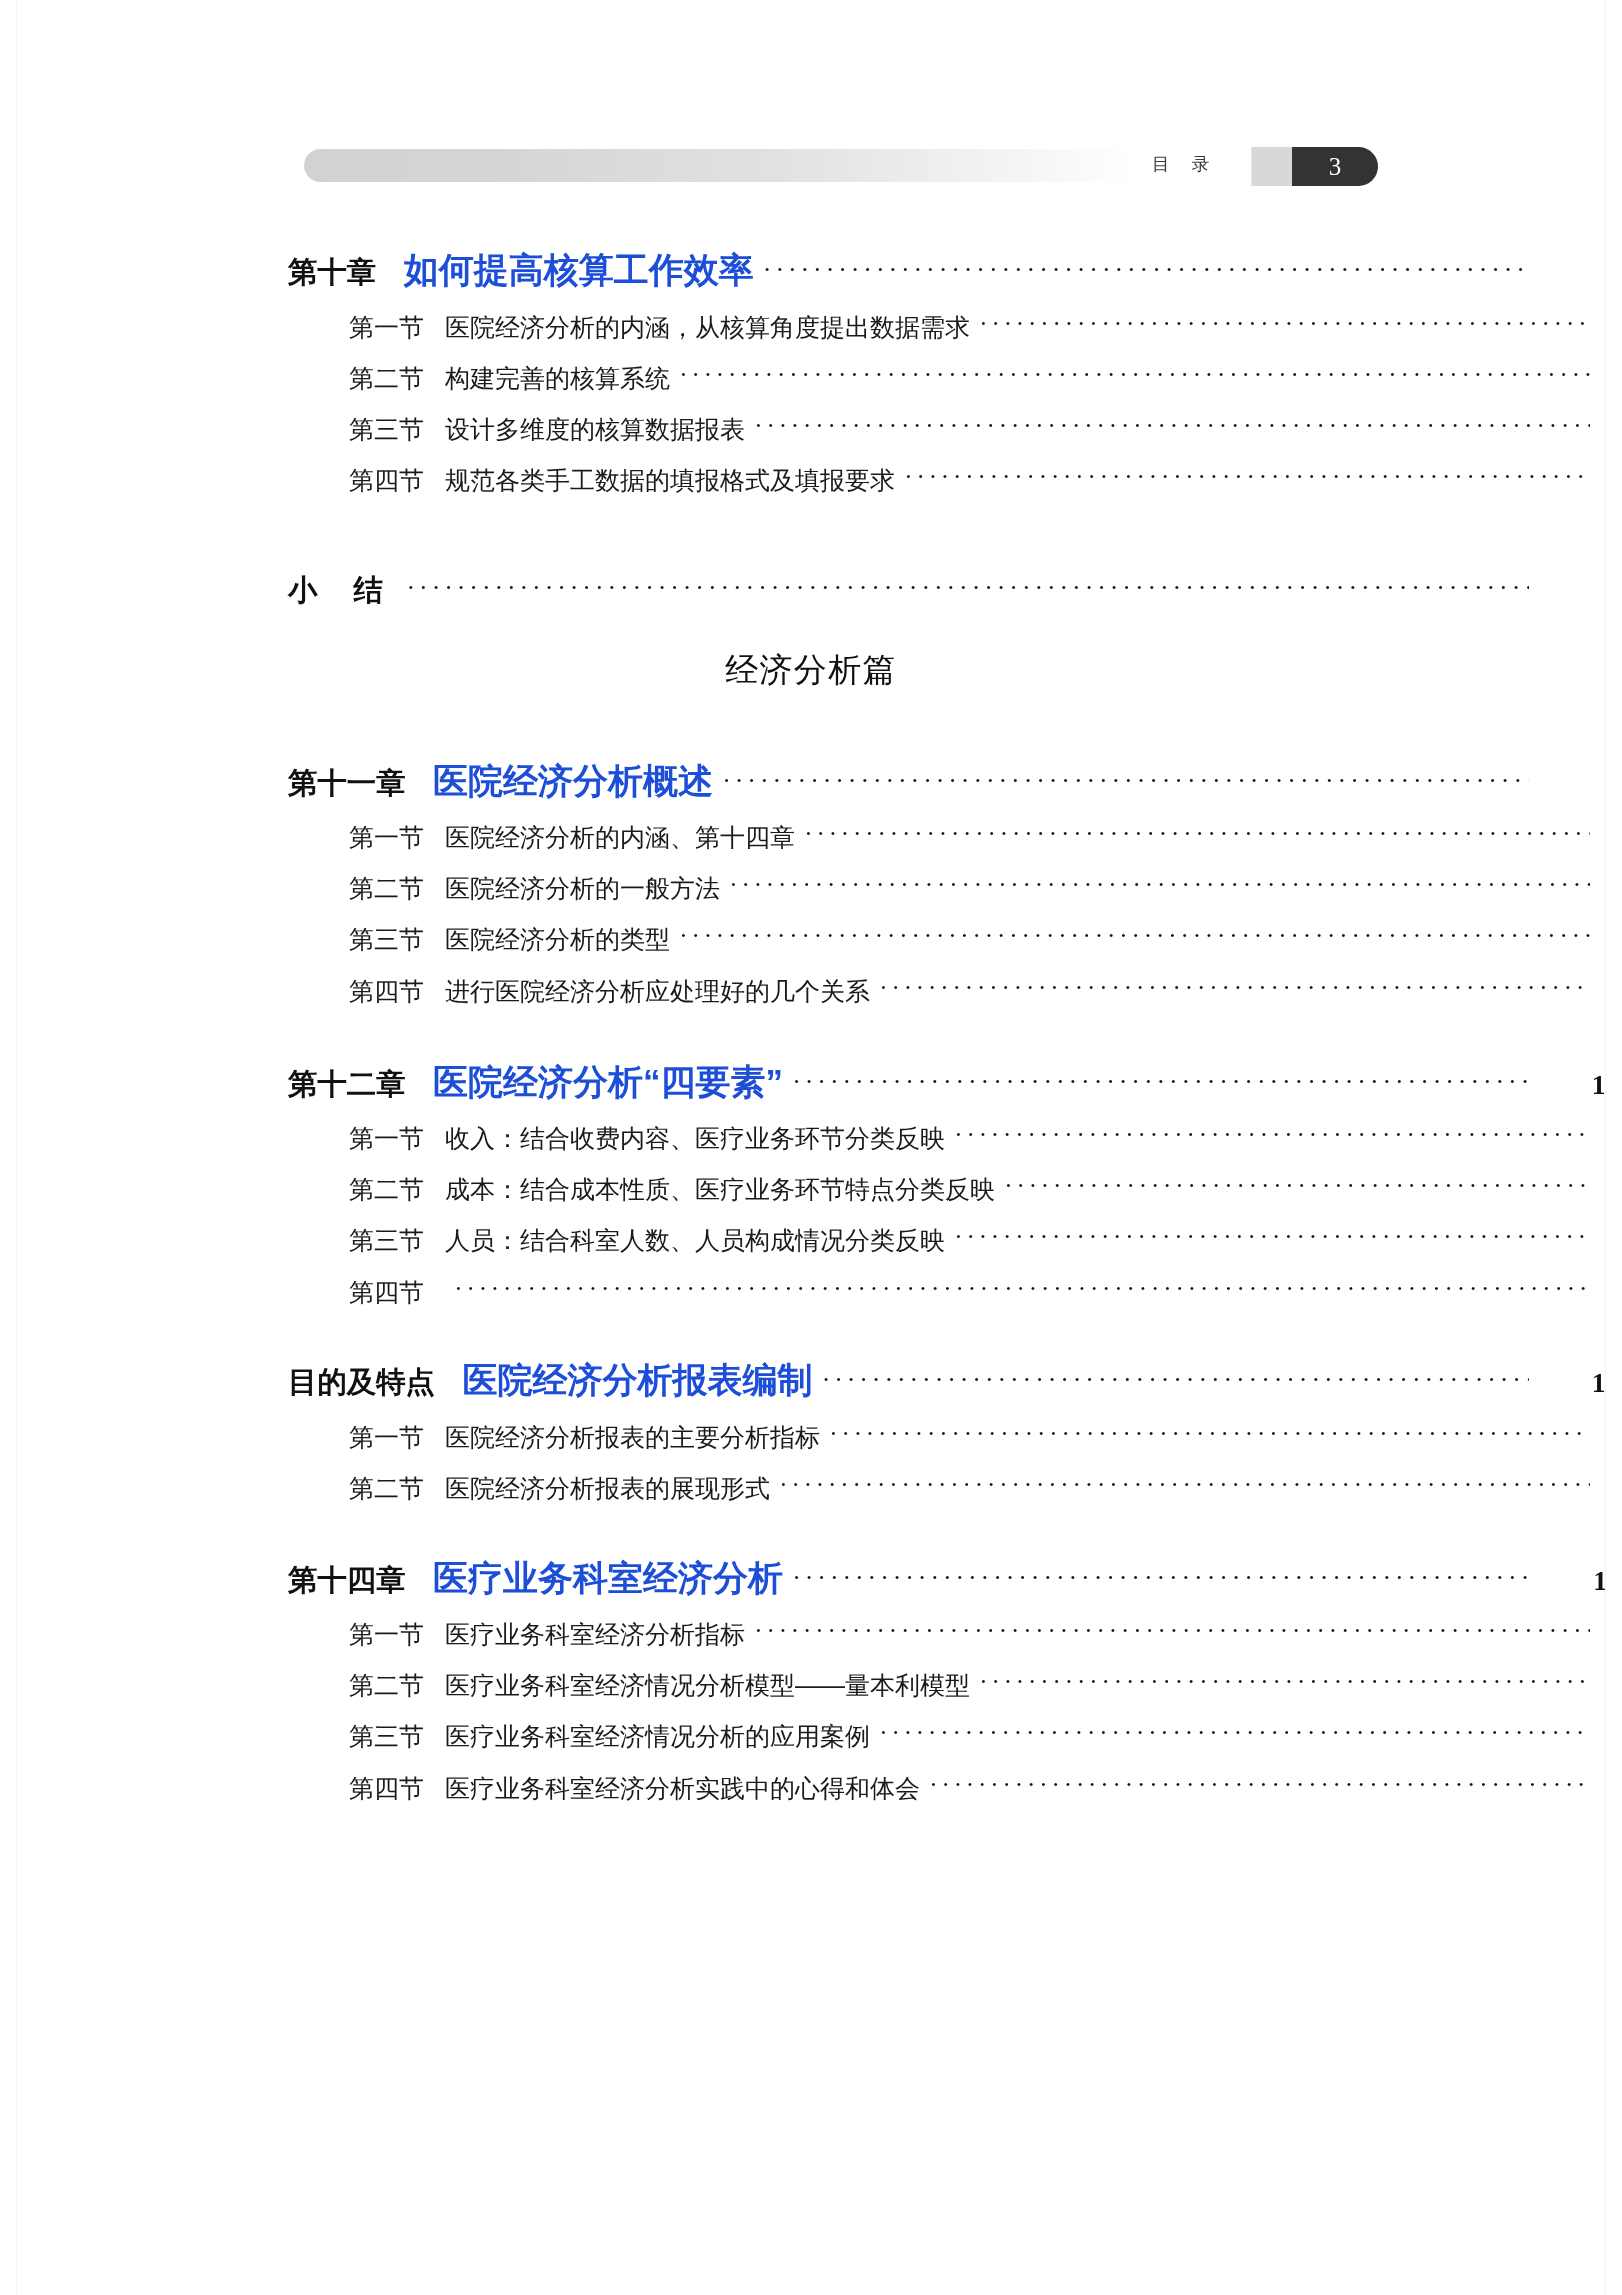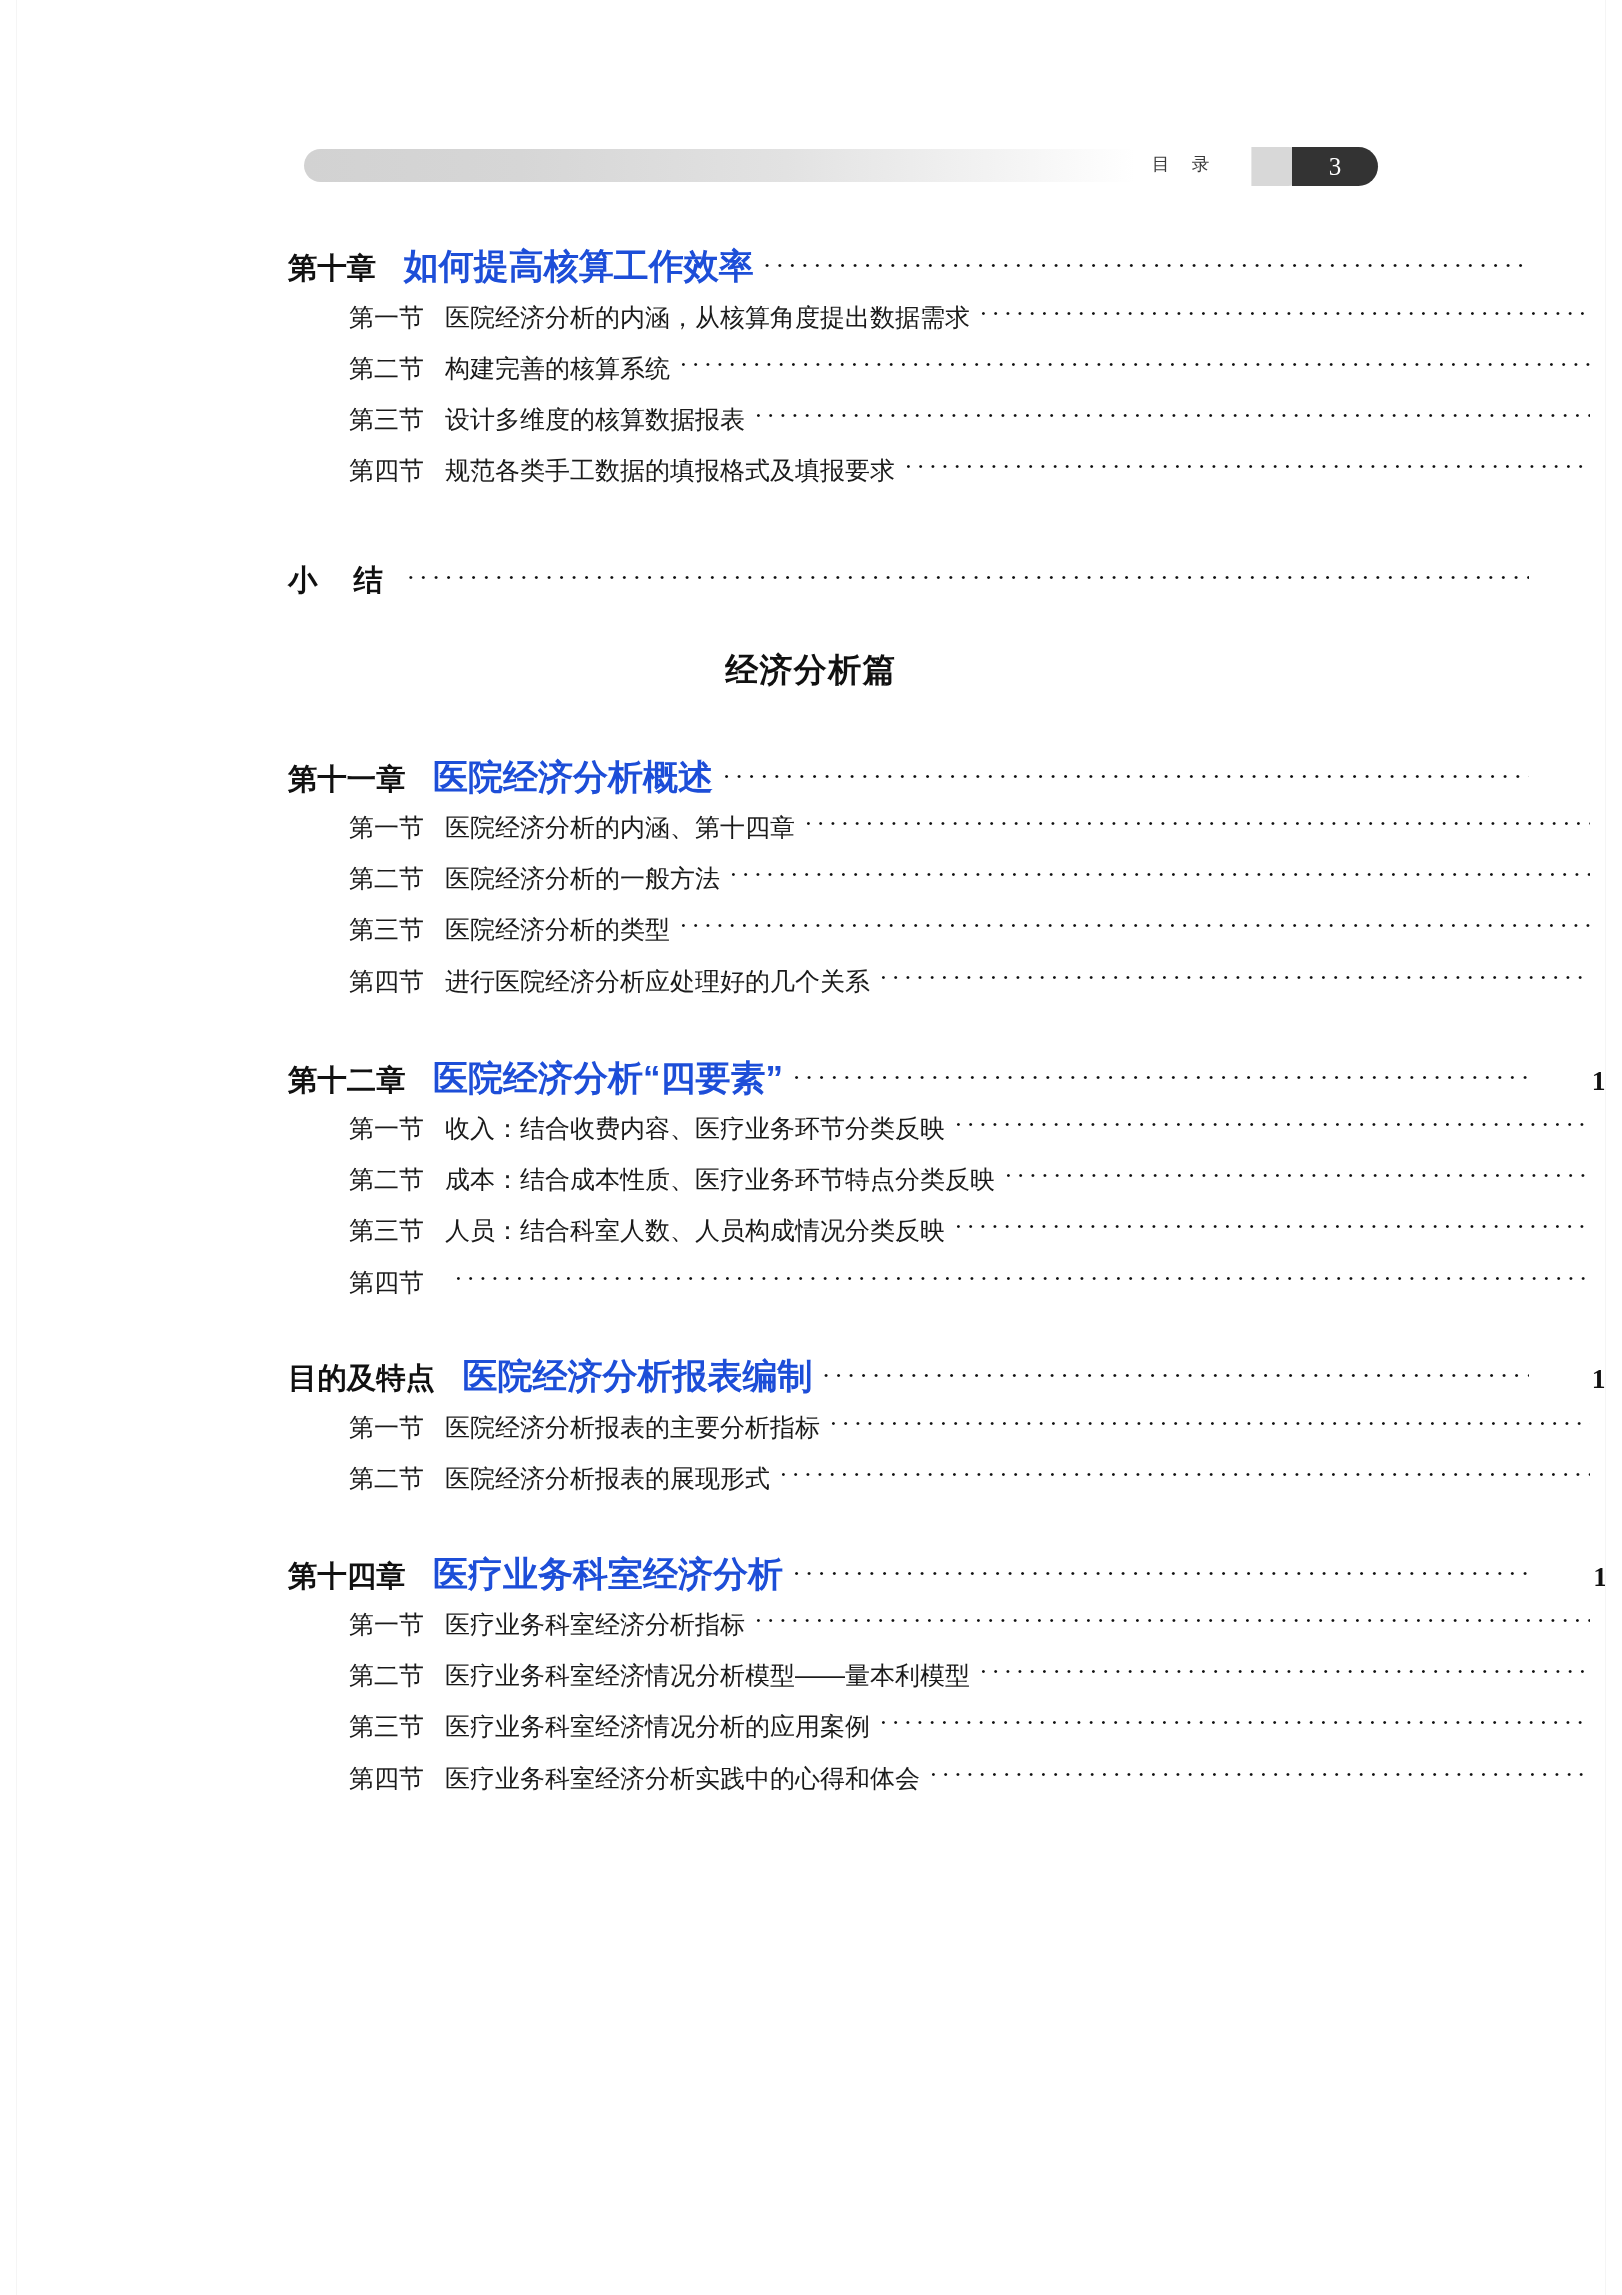--- a/index.html
+++ b/index.html
@@ -169,21 +169,21 @@
   .row-summary .pg {
     font-weight: bold;
     font-size: 27.5px;
     color: #111111;
     font-family: "Liberation Serif", "DejaVu Serif", serif;
   }
 
   .indent-chapter { padding-left: 271px; }
   .indent-section { padding-left: 332px; }
 
-  .lbl { flex: 0 0 auto; }
+  .lbl { flex: 0 0 auto; margin-top: 10px; }
   .gap-chapter { flex: 0 0 auto; width: 27.5px; }
   .gap-section { flex: 0 0 auto; width: 21px; }
   .ttl { flex: 0 0 auto; }
 
   .leader {
     flex: 1 1 auto;
     overflow: hidden;
     margin: 0 6.5px 0 9.2px;
     transform: translateY(-3.9px);
   }
@@ -205,21 +205,21 @@
     padding-right: 243px;
     box-sizing: content-box;
   }
 
   
   #part-title {
     position: absolute;
     left: 0;
     width: 1588px;
     text-align: center;
-    font-weight: bold;
+    font-weight: normal;
     font-size: 33px;
     color: #111111;
     letter-spacing: 1.3px;
     font-family: "Liberation Sans", "DejaVu Sans", sans-serif;
   }
 </style>
 </head>
 <body>
 
 <div id="page-sheet">

